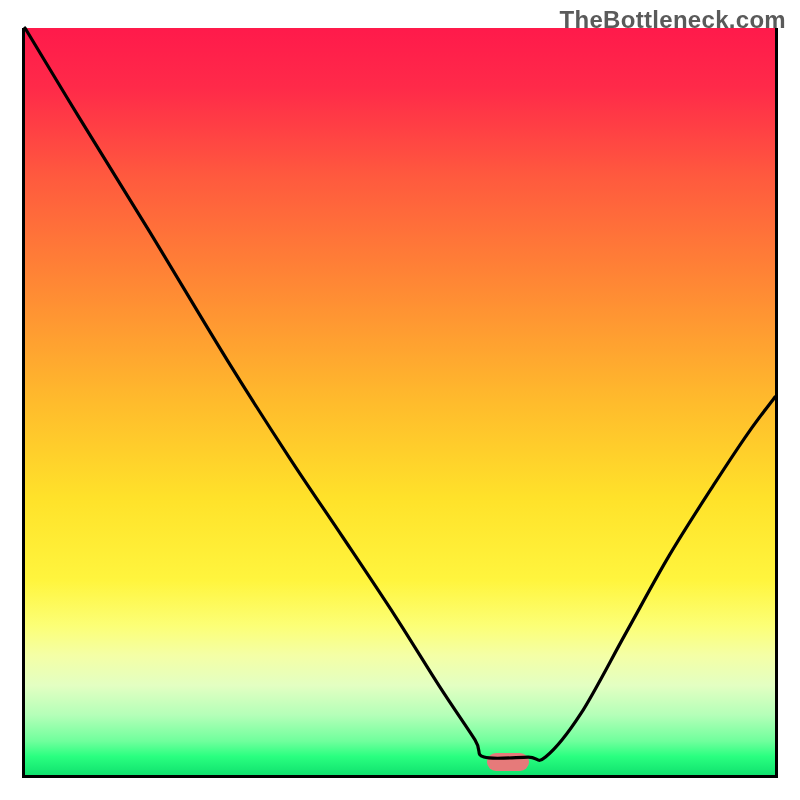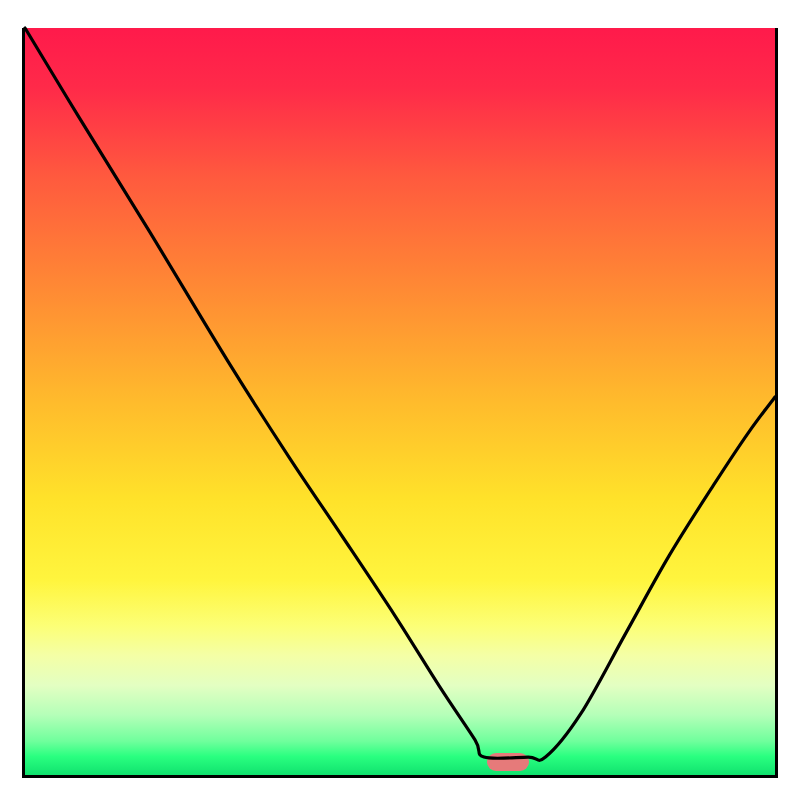--- a/index.html
+++ b/index.html
@@ -50,20 +50,21 @@
     position: absolute;
     border-radius: 999px;
     z-index: 15;
   }
 </style>
 </head>
 <body>
 
 <div class="stage">
 
+  <div class="watermark">TheBottleneck.com</div>
 
   <div class="plot-frame" id="plot-frame" style="left: 22px; top: 28px; width: 756px; height: 750px;">
     <div class="gradient-fill" id="gradient-fill" style="background: linear-gradient(rgb(255, 26, 75) 0%, rgb(255, 42, 73) 8%, rgb(255, 90, 62) 20%, rgb(255, 138, 52) 35%, rgb(255, 187, 44) 50%, rgb(255, 226, 42) 63%, rgb(255, 245, 62) 74%, rgb(252, 255, 118) 80%, rgb(244, 255, 166) 84%, rgb(227, 255, 194) 88%, rgb(180, 255, 184) 92%, rgb(111, 255, 156) 95.5%, rgb(42, 255, 128) 97.5%, rgb(16, 226, 110) 100%);"></div>
 
     <div class="marker" id="optimal-marker" style="width: 42px; height: 18px; background: rgb(230, 122, 122); left: 462.084px; top: 725.25px;"></div>
   </div>
 
   <svg class="curve" id="curve-svg" xmlns="http://www.w3.org/2000/svg" width="800" height="800" viewBox="0 0 800 800">
     <path id="curve-path" fill="none" stroke="#000" stroke-width="3.2" stroke-linecap="round" stroke-linejoin="round" d="M 25.0 28.0 C 33.9 42.7, 57.6 82.4, 78.3 116.1 C 98.9 149.9, 123.8 189.5, 148.8 230.4 C 173.8 271.4, 204.8 323.9, 228.3 361.9 C 251.8 399.9, 270.6 429.0, 289.8 458.3 C 308.9 487.5, 325.4 511.1, 343.0 537.5 C 360.6 563.8, 379.4 591.7, 395.5 616.6 C 411.6 641.5, 426.5 666.3, 439.8 686.9 C 453.0 707.4, 467.6 728.2, 475.0 739.9 C 482.4 751.6, 475.1 754.2, 484.0 757.1 C 492.9 759.9, 518.0 757.1, 528.3 757.1 C 538.5 757.1, 536.8 764.3, 545.5 757.1 C 554.3 749.9, 567.5 734.2, 580.8 713.7 C 594.0 693.3, 610.3 661.0, 625.0 634.6 C 639.8 608.2, 654.5 580.3, 669.3 555.4 C 684.0 530.5, 700.3 505.7, 713.5 485.2 C 726.8 464.6, 738.5 446.8, 748.8 432.1 C 759.0 417.4, 770.6 402.9, 775.0 397.0"></path>
   </svg>

